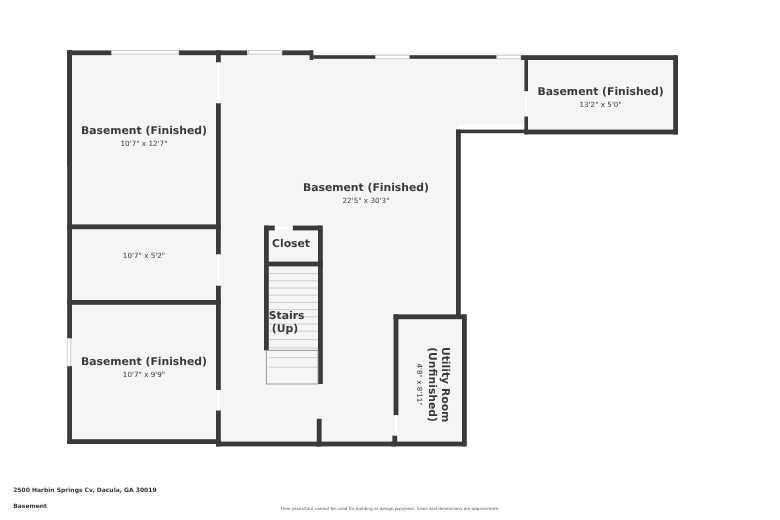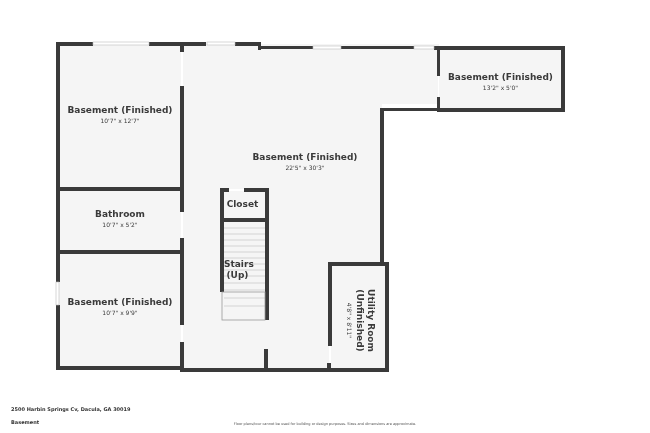--- a/index.html
+++ b/index.html
@@ -114,21 +114,20 @@
     </g>
   </svg>
 
   
   <div class="room-label" style="left:60px; top:105px; width:120px;">
     <div class="room-name">Basement (Finished)</div>
     <div class="room-dim">10'7" x 12'7"</div>
   </div>
 
   <div class="room-label" style="left:60px; top:209px; width:120px;">
-    <div class="room-name">Bathroom</div>
     <div class="room-dim">10'7" x 5'2"</div>
   </div>
 
   <div class="room-label" style="left:60px; top:297px; width:120px;">
     <div class="room-name">Basement (Finished)</div>
     <div class="room-dim">10'7" x 9'9"</div>
   </div>
 
   <div class="room-label" style="left:240px; top:152px; width:130px;">
     <div class="room-name">Basement (Finished)</div>

